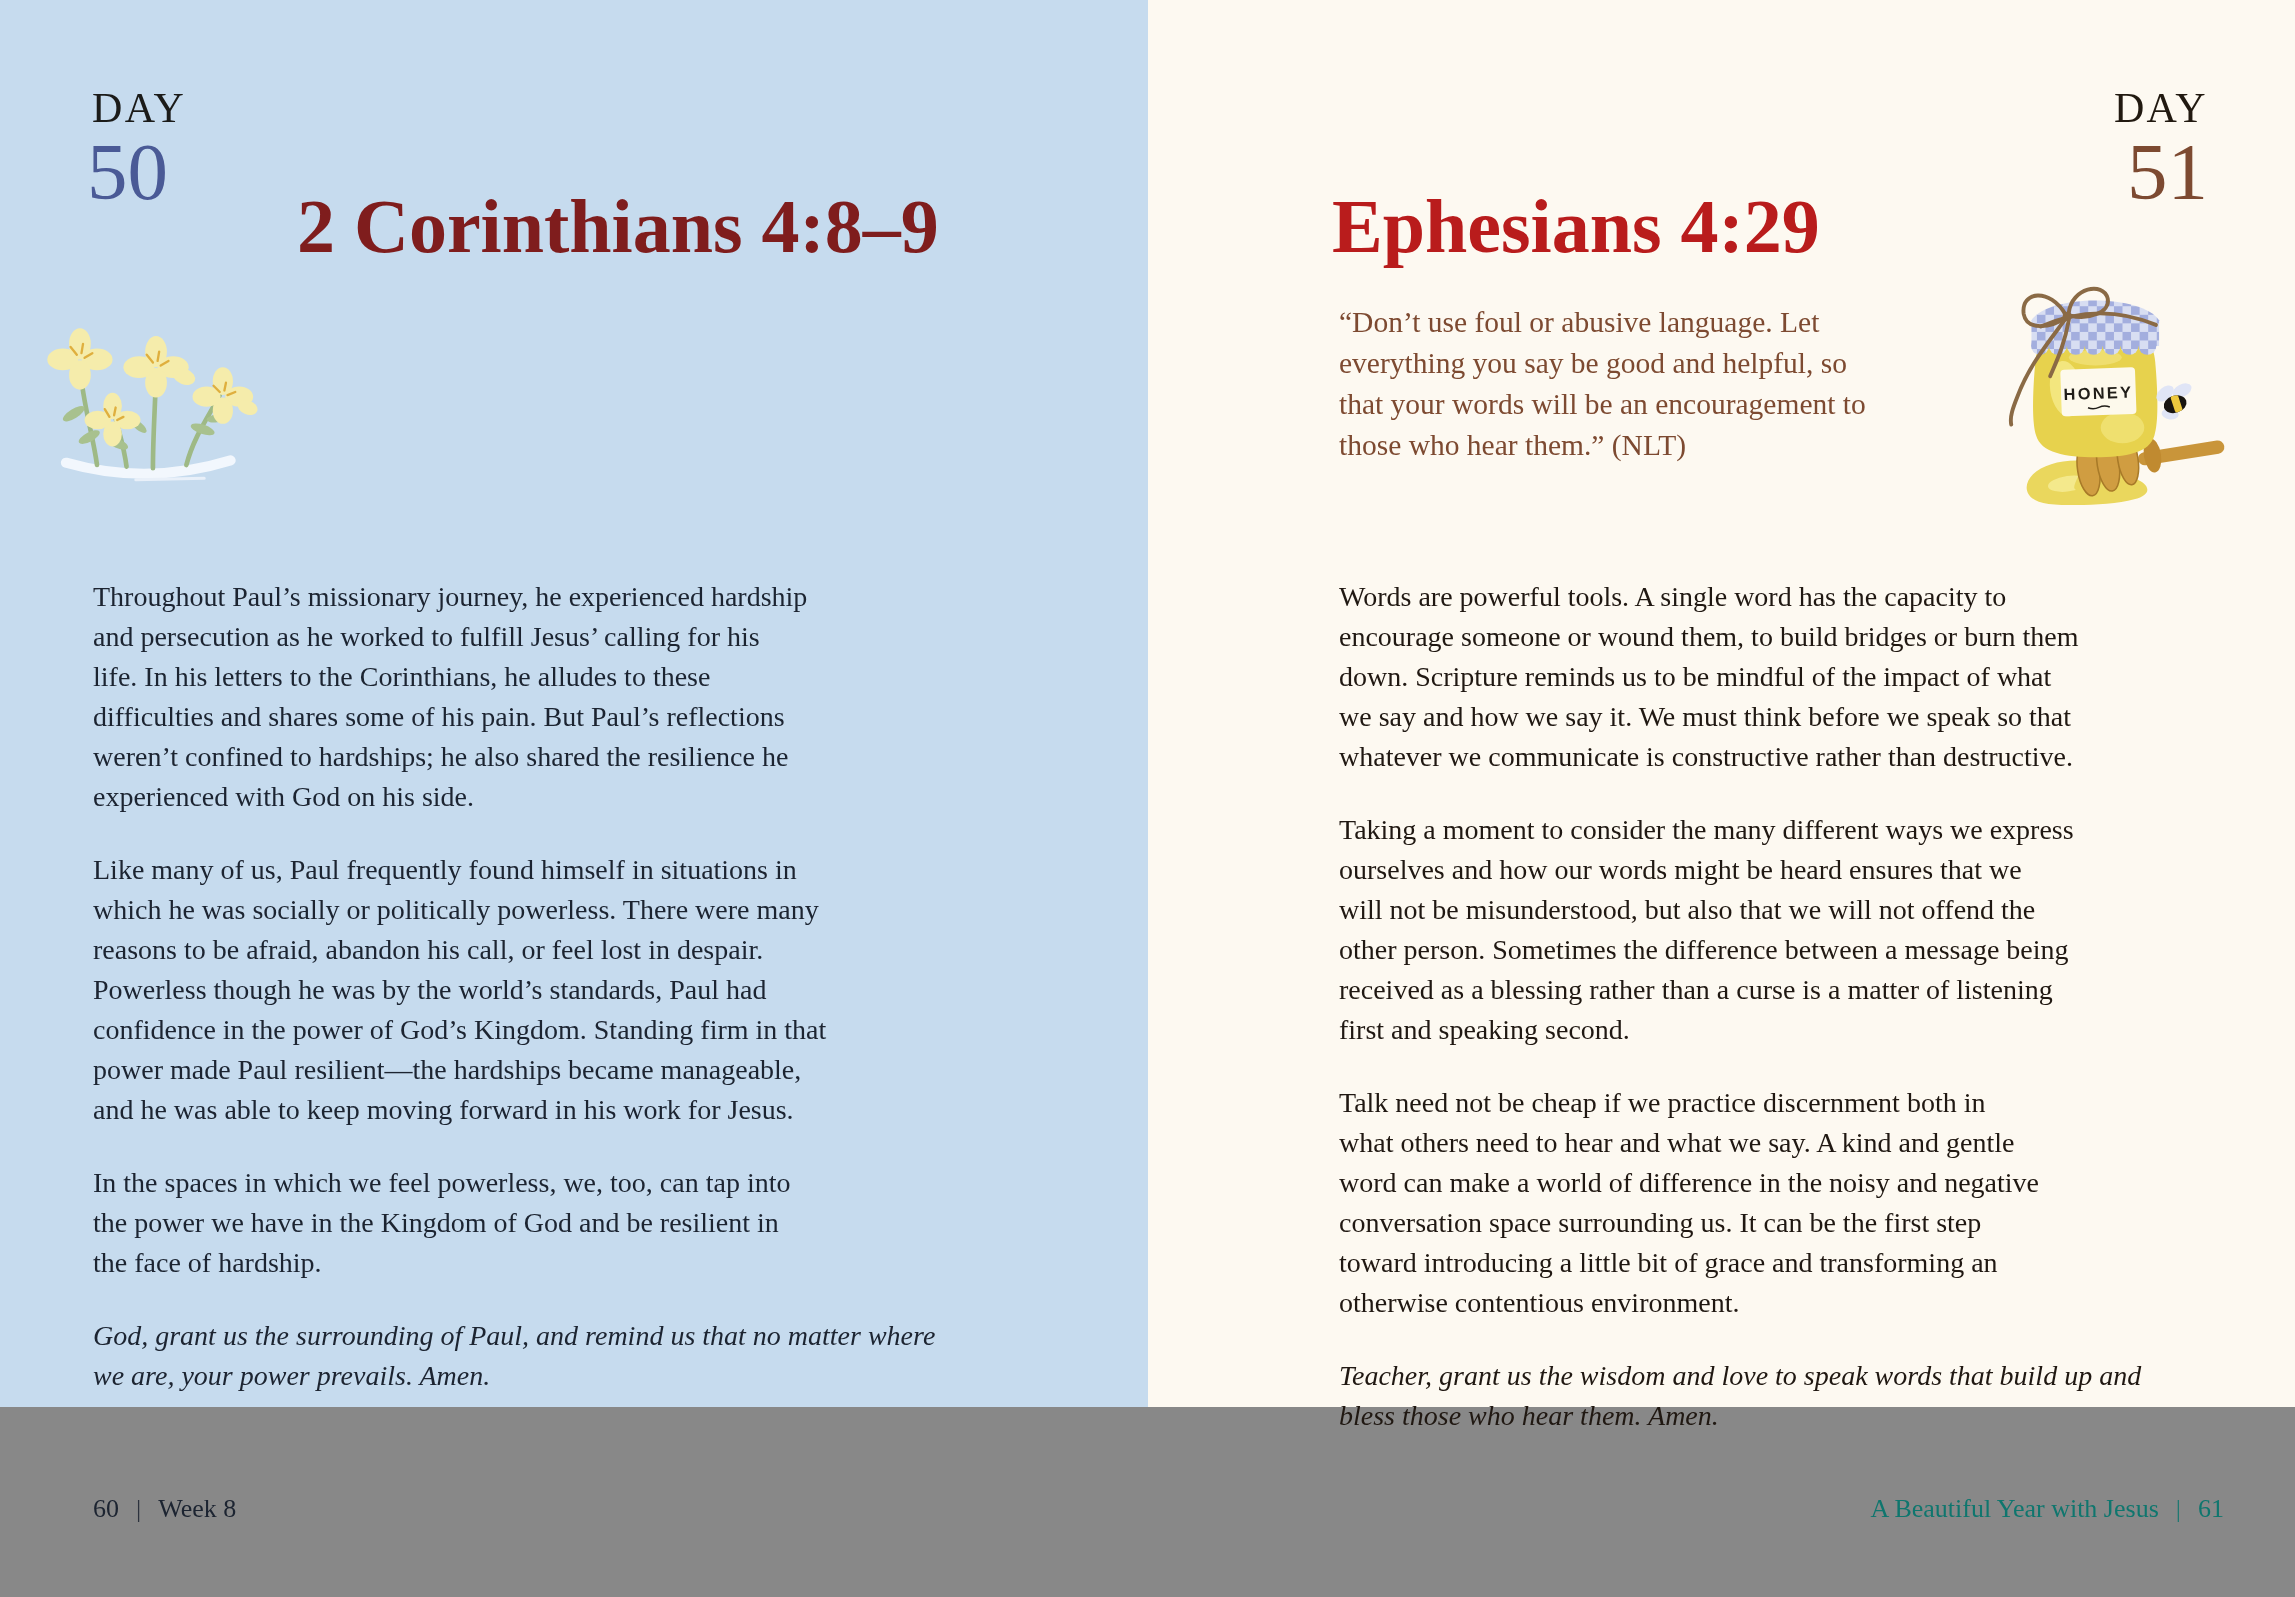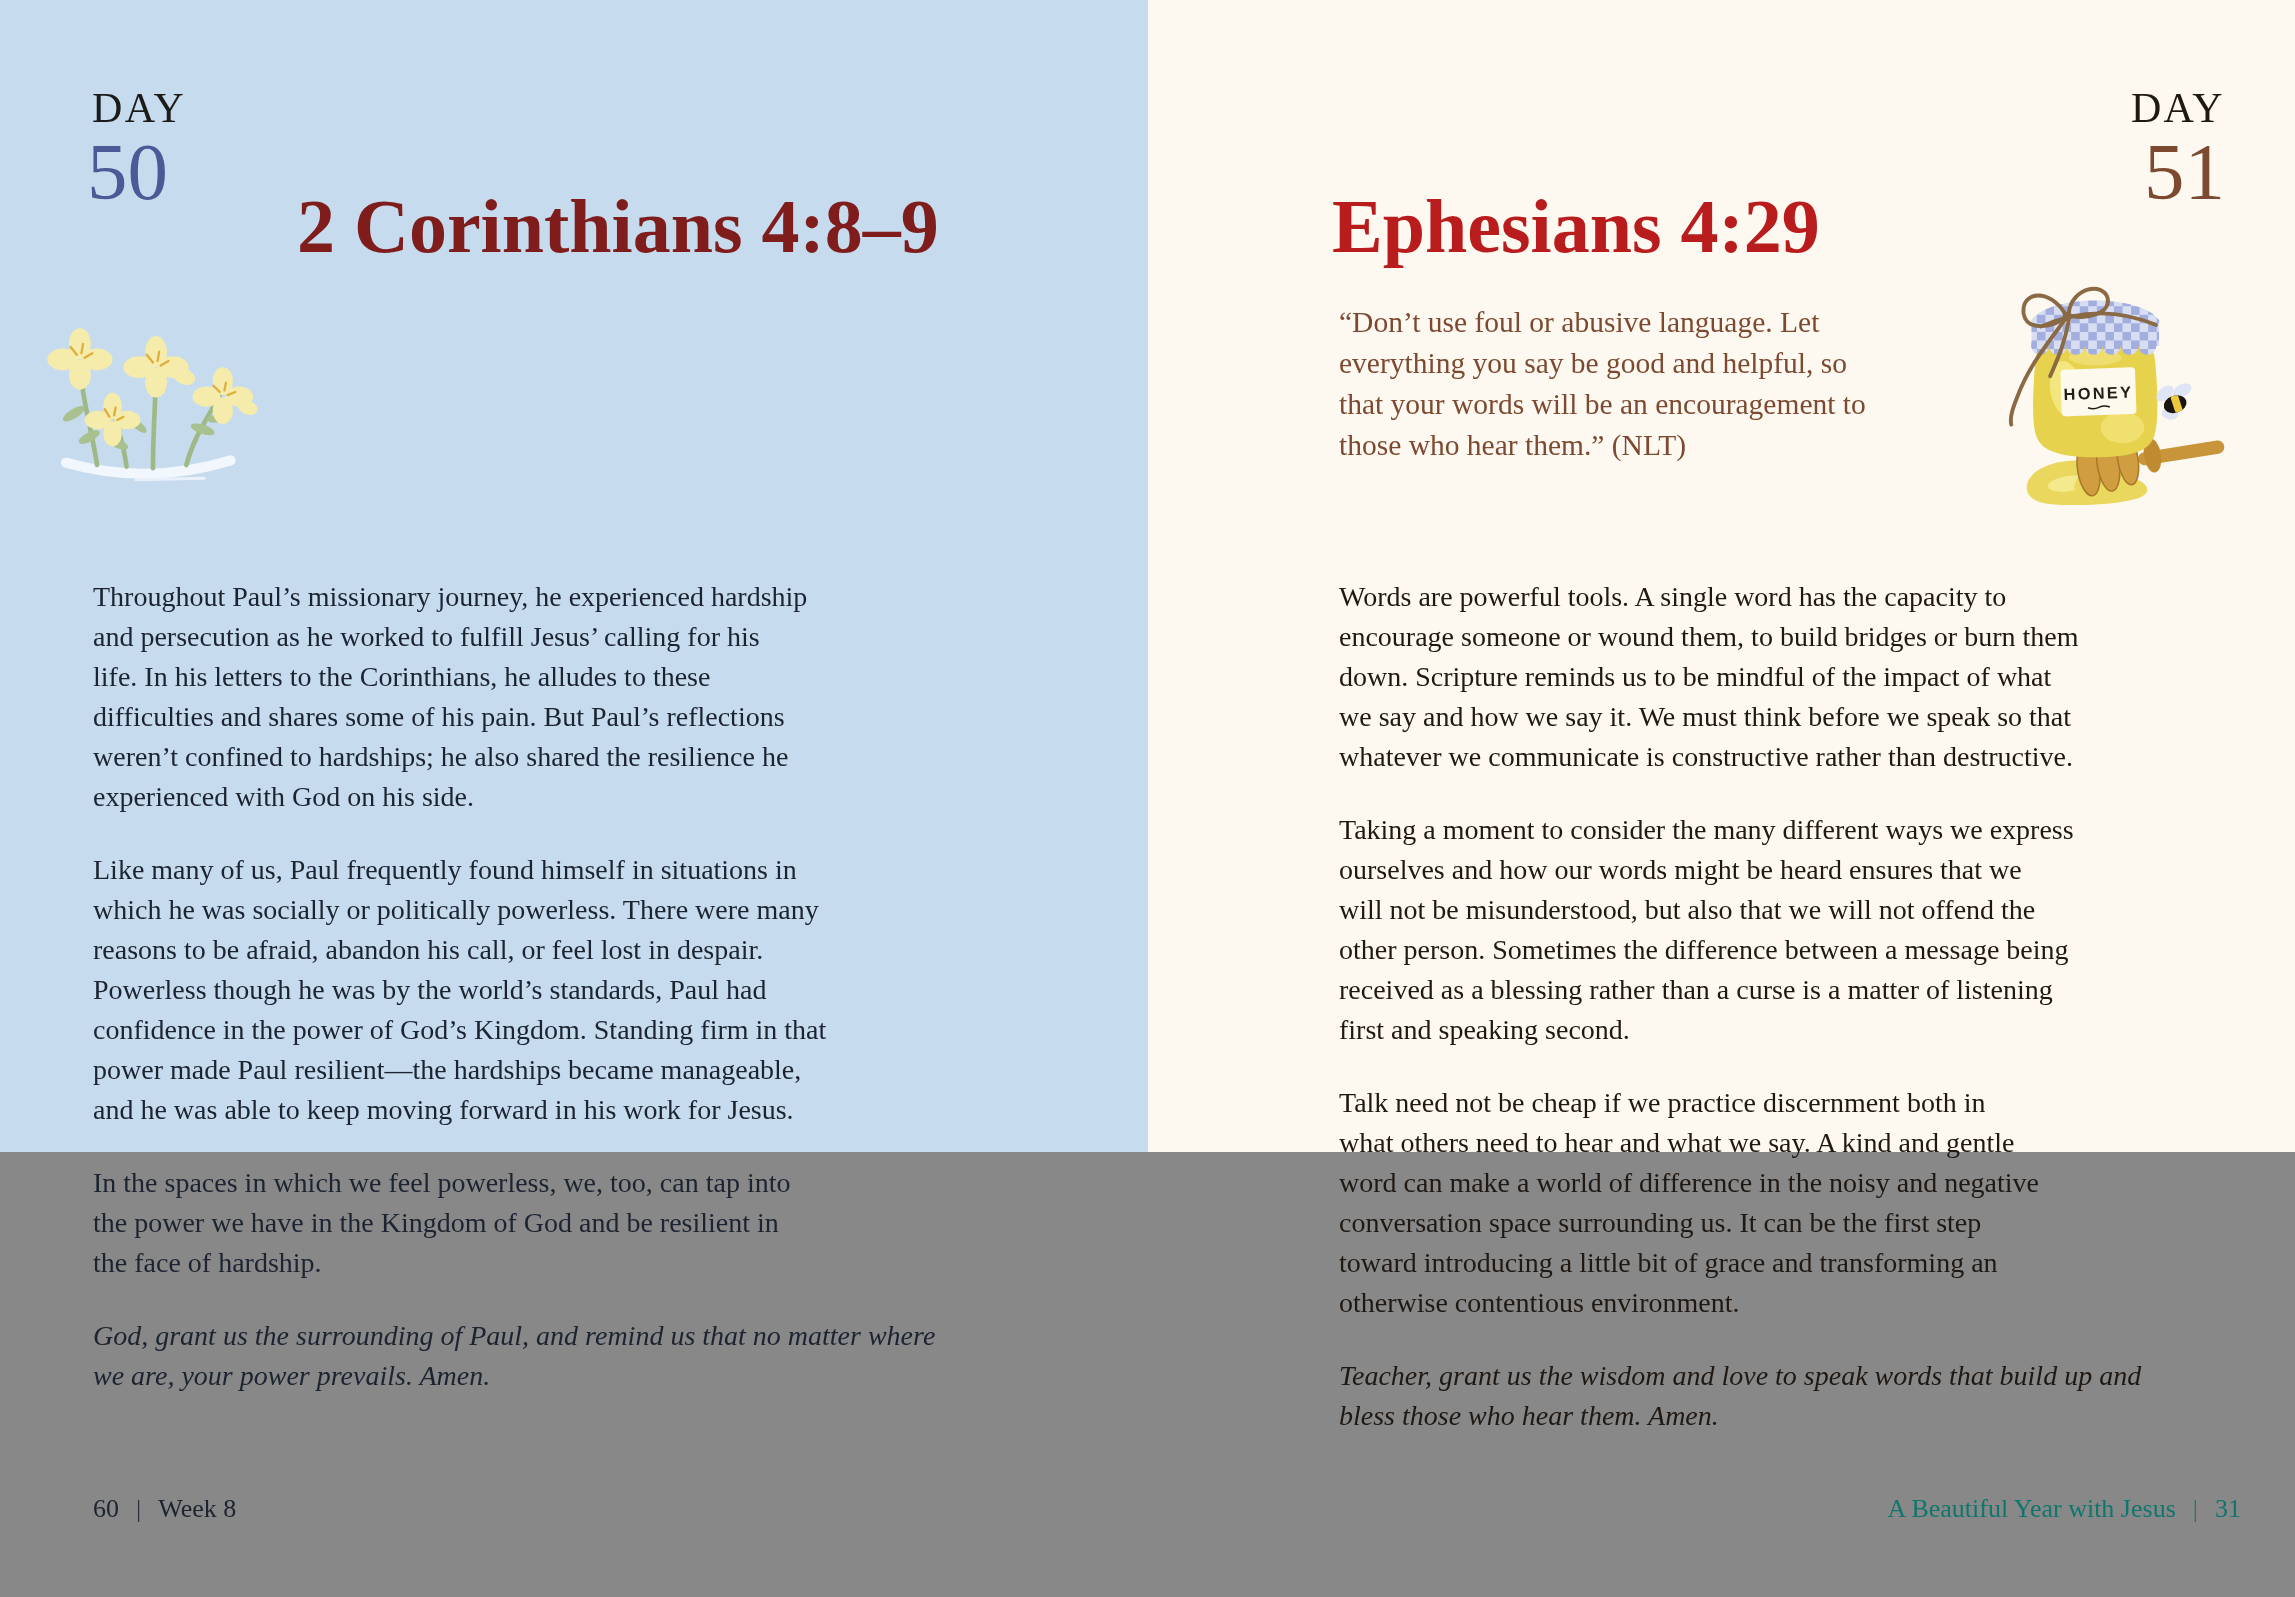--- a/index.html
+++ b/index.html
@@ -1,18 +1,18 @@
 <!DOCTYPE html>
 <html style="font-size:12.4px"><head>
 <meta charset="utf-8">
 <style>
   html,body{margin:0;padding:0;background:#888;}
   #spread{position:relative;width:2295px;height:1597px;overflow:hidden;
           font-family:"Liberation Serif","DejaVu Serif",serif;}
-  .page{position:absolute;top:0;height:1152px;padding-left:17px;}
+  .page{position:absolute;top:0;height:1407px;}
   #page-left{left:0;width:1148px;background:#c6dbee;}
   #page-right{left:1148px;width:1147px;background:#fdf9f1;}
 
   .day-label{position:absolute;font-size:42px;letter-spacing:2.3px;color:#1b1b19;line-height:1;}
   .day-number{position:absolute;font-size:81px;line-height:1;}
   .page-title{position:absolute;font-size:76px;line-height:1;white-space:nowrap;}
 
   #page-left .day-label{left:92px;top:87px;}
   #page-left .day-number{left:87px;top:132px;color:#4a5a96;}
   #page-left .page-title{left:297px;top:137px;color:#7f1d1d;}
@@ -236,18 +236,18 @@
 conversation space surrounding us. It can be the first step
 toward introducing a little bit of grace and transforming an
 otherwise contentious environment.</p>
       <p class="prayer">Teacher, grant us the wisdom and love to speak words that build up and
 bless those who hear them. Amen.</p>
     </div>
 
     <div class="footer">
       <span>A Beautiful Year with Jesus</span>
       <span class="sep">|</span>
-      <span>31</span>
+      <span>61</span>
     </div>
   </section>
 
 </div>
 
 
 </body></html>

